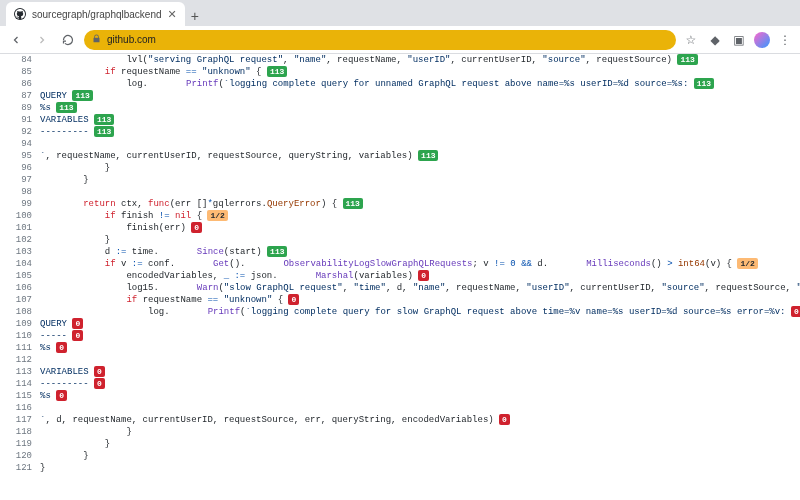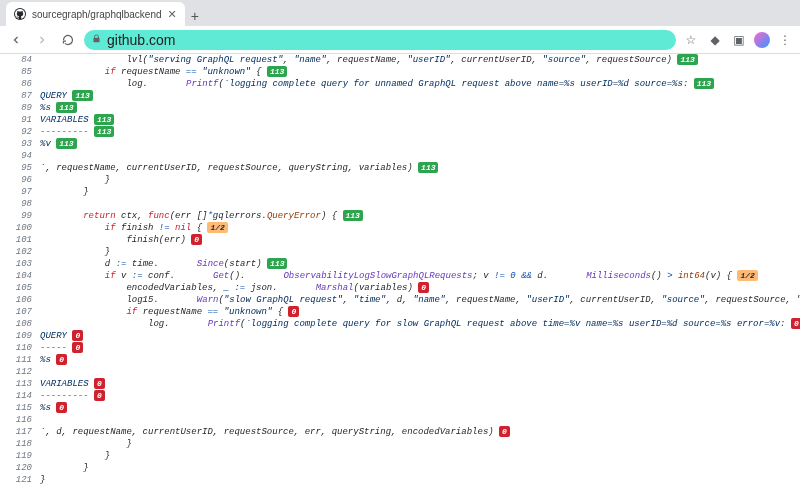--- a/index.html
+++ b/index.html
@@ -58,27 +58,27 @@
   .nav-btn {
     width: 20px; height: 20px;
     display: flex; align-items: center; justify-content: center;
     color: #5f6368;
     border-radius: 50%;
   }
   .nav-btn.disabled { color: #bbb; }
   .addr {
     flex: 1;
     height: 20px;
-    background: #5eead4;
+    background: #eab308;
     border-radius: 10px;
     display: flex;
     align-items: center;
     padding: 0 8px;
     gap: 6px;
-    font-size: 14px;
+    font-size: 10px;
     color: #202124;
   }
   .addr .lock { color: #5f6368; font-size: 9px; }
   .addr .host { color: #202124; }
   .addr .path { color: #5f6368; white-space: nowrap; overflow: hidden; text-overflow: ellipsis; }
   .ext-icon {
     width: 18px; height: 18px;
     display: flex; align-items: center; justify-content: center;
     color: #5f6368;
     font-size: 12px;
@@ -93,21 +93,20 @@
     flex: 1;
     overflow: hidden;
     background: #fff;
   }
   .code-row {
     display: flex;
     font-family: SFMono-Regular, Consolas, "Liberation Mono", Menlo, monospace;
     font-size: 9px;
     line-height: 12px;
     white-space: pre;
-    font-style: italic;
   }
   .gutter {
     width: 40px;
     text-align: right;
     color: #6e7781;
     padding-right: 8px;
     user-select: none;
     flex-shrink: 0;
   }
   .codecell {
@@ -186,21 +185,20 @@
   </div>
 
   <div class="codeview" id="codeview">
       <div class="code-row"><div class="gutter">84</div><div class="codecell"><span>                lvl(</span><span class="str">"serving GraphQL request"</span><span>, </span><span class="str">"name"</span><span>, requestName, </span><span class="str">"userID"</span><span>, currentUserID, </span><span class="str">"source"</span><span>, requestSource) </span><span class="badge bg-green">113</span></div></div>
       <div class="code-row"><div class="gutter">85</div><div class="codecell"><span>            </span><span class="kw">if</span><span> requestName </span><span class="op">==</span><span> </span><span class="str">"unknown"</span><span> { </span><span class="badge bg-green">113</span></div></div>
       <div class="code-row"><div class="gutter">86</div><div class="codecell"><span>                log.</span><span class="fn">Printf</span><span>(</span><span class="str">`logging complete query for unnamed GraphQL request above name=%s userID=%d source=%s:</span><span> </span><span class="badge bg-green">113</span></div></div>
       <div class="code-row"><div class="gutter">87</div><div class="codecell"><span class="str">QUERY</span><span> </span><span class="badge bg-green">113</span></div></div>
       <div class="code-row"><div class="gutter">89</div><div class="codecell"><span class="str">%s</span><span> </span><span class="badge bg-green">113</span></div></div>
       <div class="code-row"><div class="gutter">91</div><div class="codecell"><span class="str">VARIABLES</span><span> </span><span class="badge bg-green">113</span></div></div>
       <div class="code-row"><div class="gutter">92</div><div class="codecell"><span class="str">---------</span><span> </span><span class="badge bg-green">113</span></div></div>
-      <div class="code-row"><div class="gutter">93</div><div class="codecell"><span class="str">%v</span><span> </span><span class="badge bg-green">113</span></div></div>
       <div class="code-row"><div class="gutter">94</div><div class="codecell"></div></div>
       <div class="code-row"><div class="gutter">95</div><div class="codecell"><span class="str">`</span><span>, requestName, currentUserID, requestSource, queryString, variables) </span><span class="badge bg-green">113</span></div></div>
       <div class="code-row"><div class="gutter">96</div><div class="codecell"><span>            }</span></div></div>
       <div class="code-row"><div class="gutter">97</div><div class="codecell"><span>        }</span></div></div>
       <div class="code-row"><div class="gutter">98</div><div class="codecell"></div></div>
       <div class="code-row"><div class="gutter">99</div><div class="codecell"><span>        </span><span class="kw">return</span><span> ctx, </span><span class="kw">func</span><span>(err []</span><span class="op">*</span><span>gqlerrors.</span><span class="typ">QueryError</span><span>) { </span><span class="badge bg-green">113</span></div></div>
       <div class="code-row"><div class="gutter">100</div><div class="codecell"><span>            </span><span class="kw">if</span><span> finish </span><span class="op">!=</span><span> </span><span class="kw">nil</span><span> { </span><span class="badge bg-yellow">1/2</span></div></div>
       <div class="code-row"><div class="gutter">101</div><div class="codecell"><span>                finish(err) </span><span class="badge bg-red">0</span></div></div>
       <div class="code-row"><div class="gutter">102</div><div class="codecell"><span>            }</span></div></div>
       <div class="code-row"><div class="gutter">103</div><div class="codecell"><span>            d </span><span class="op">:=</span><span> time.</span><span class="fn">Since</span><span>(start) </span><span class="badge bg-green">113</span></div></div>

